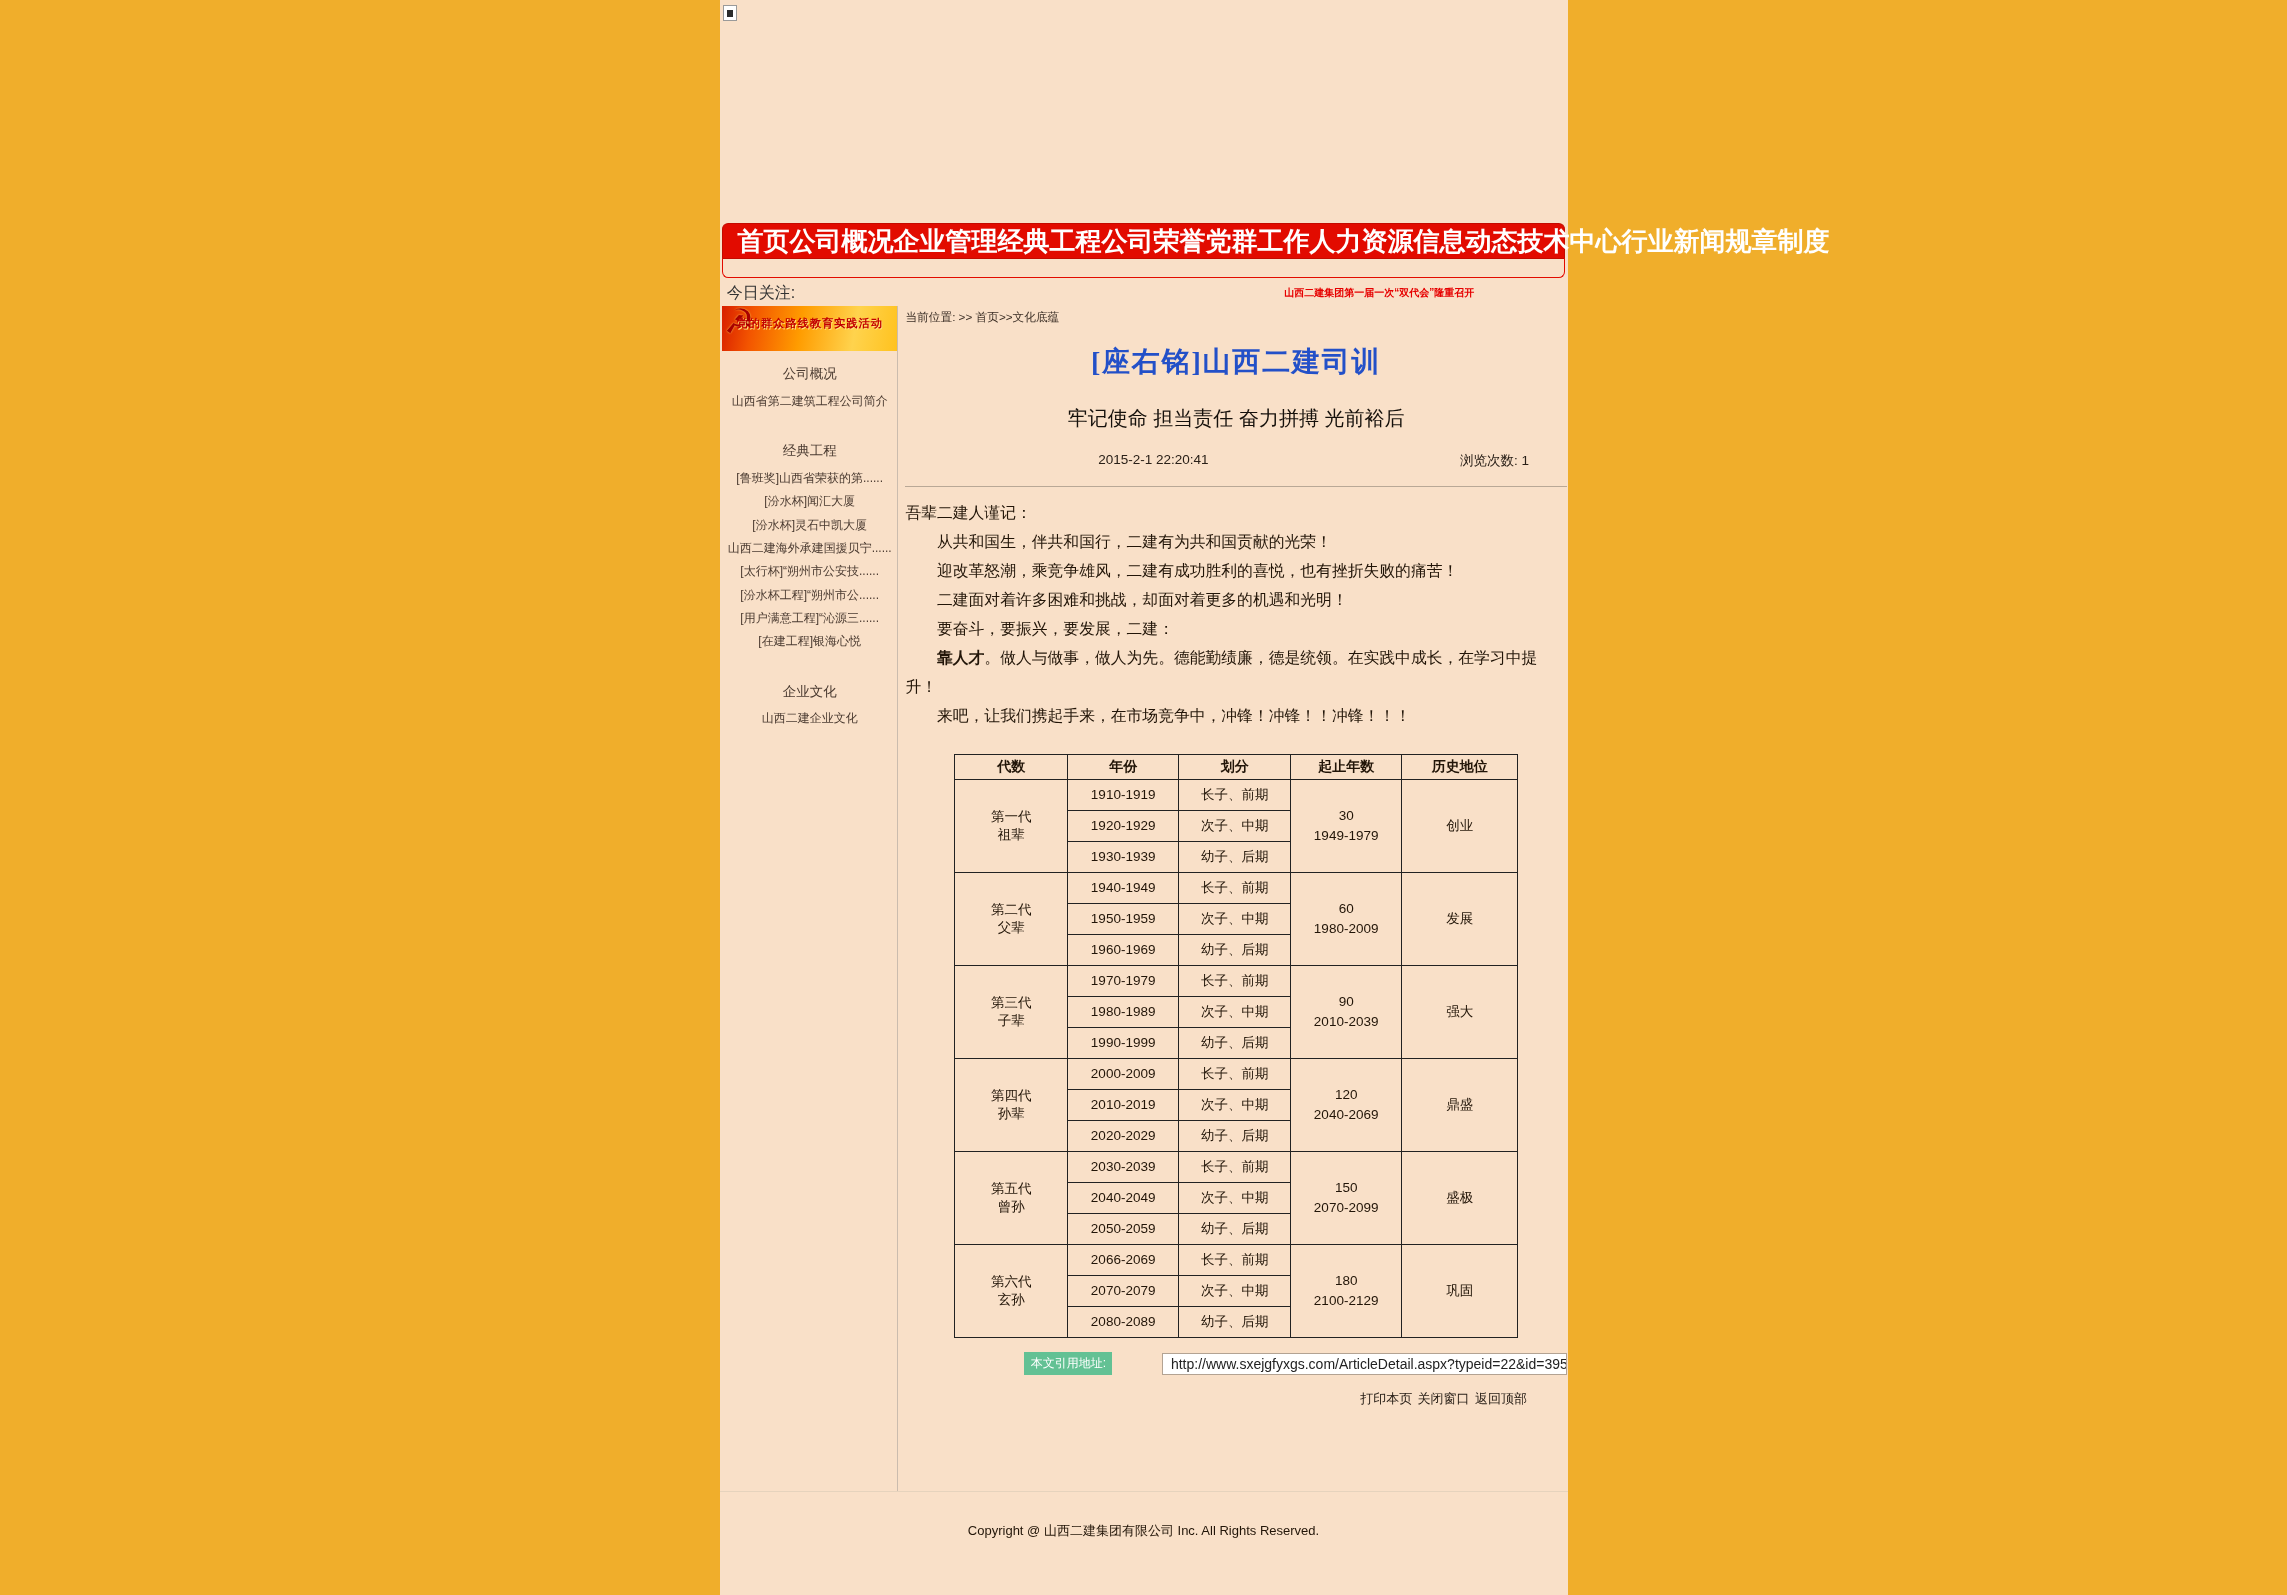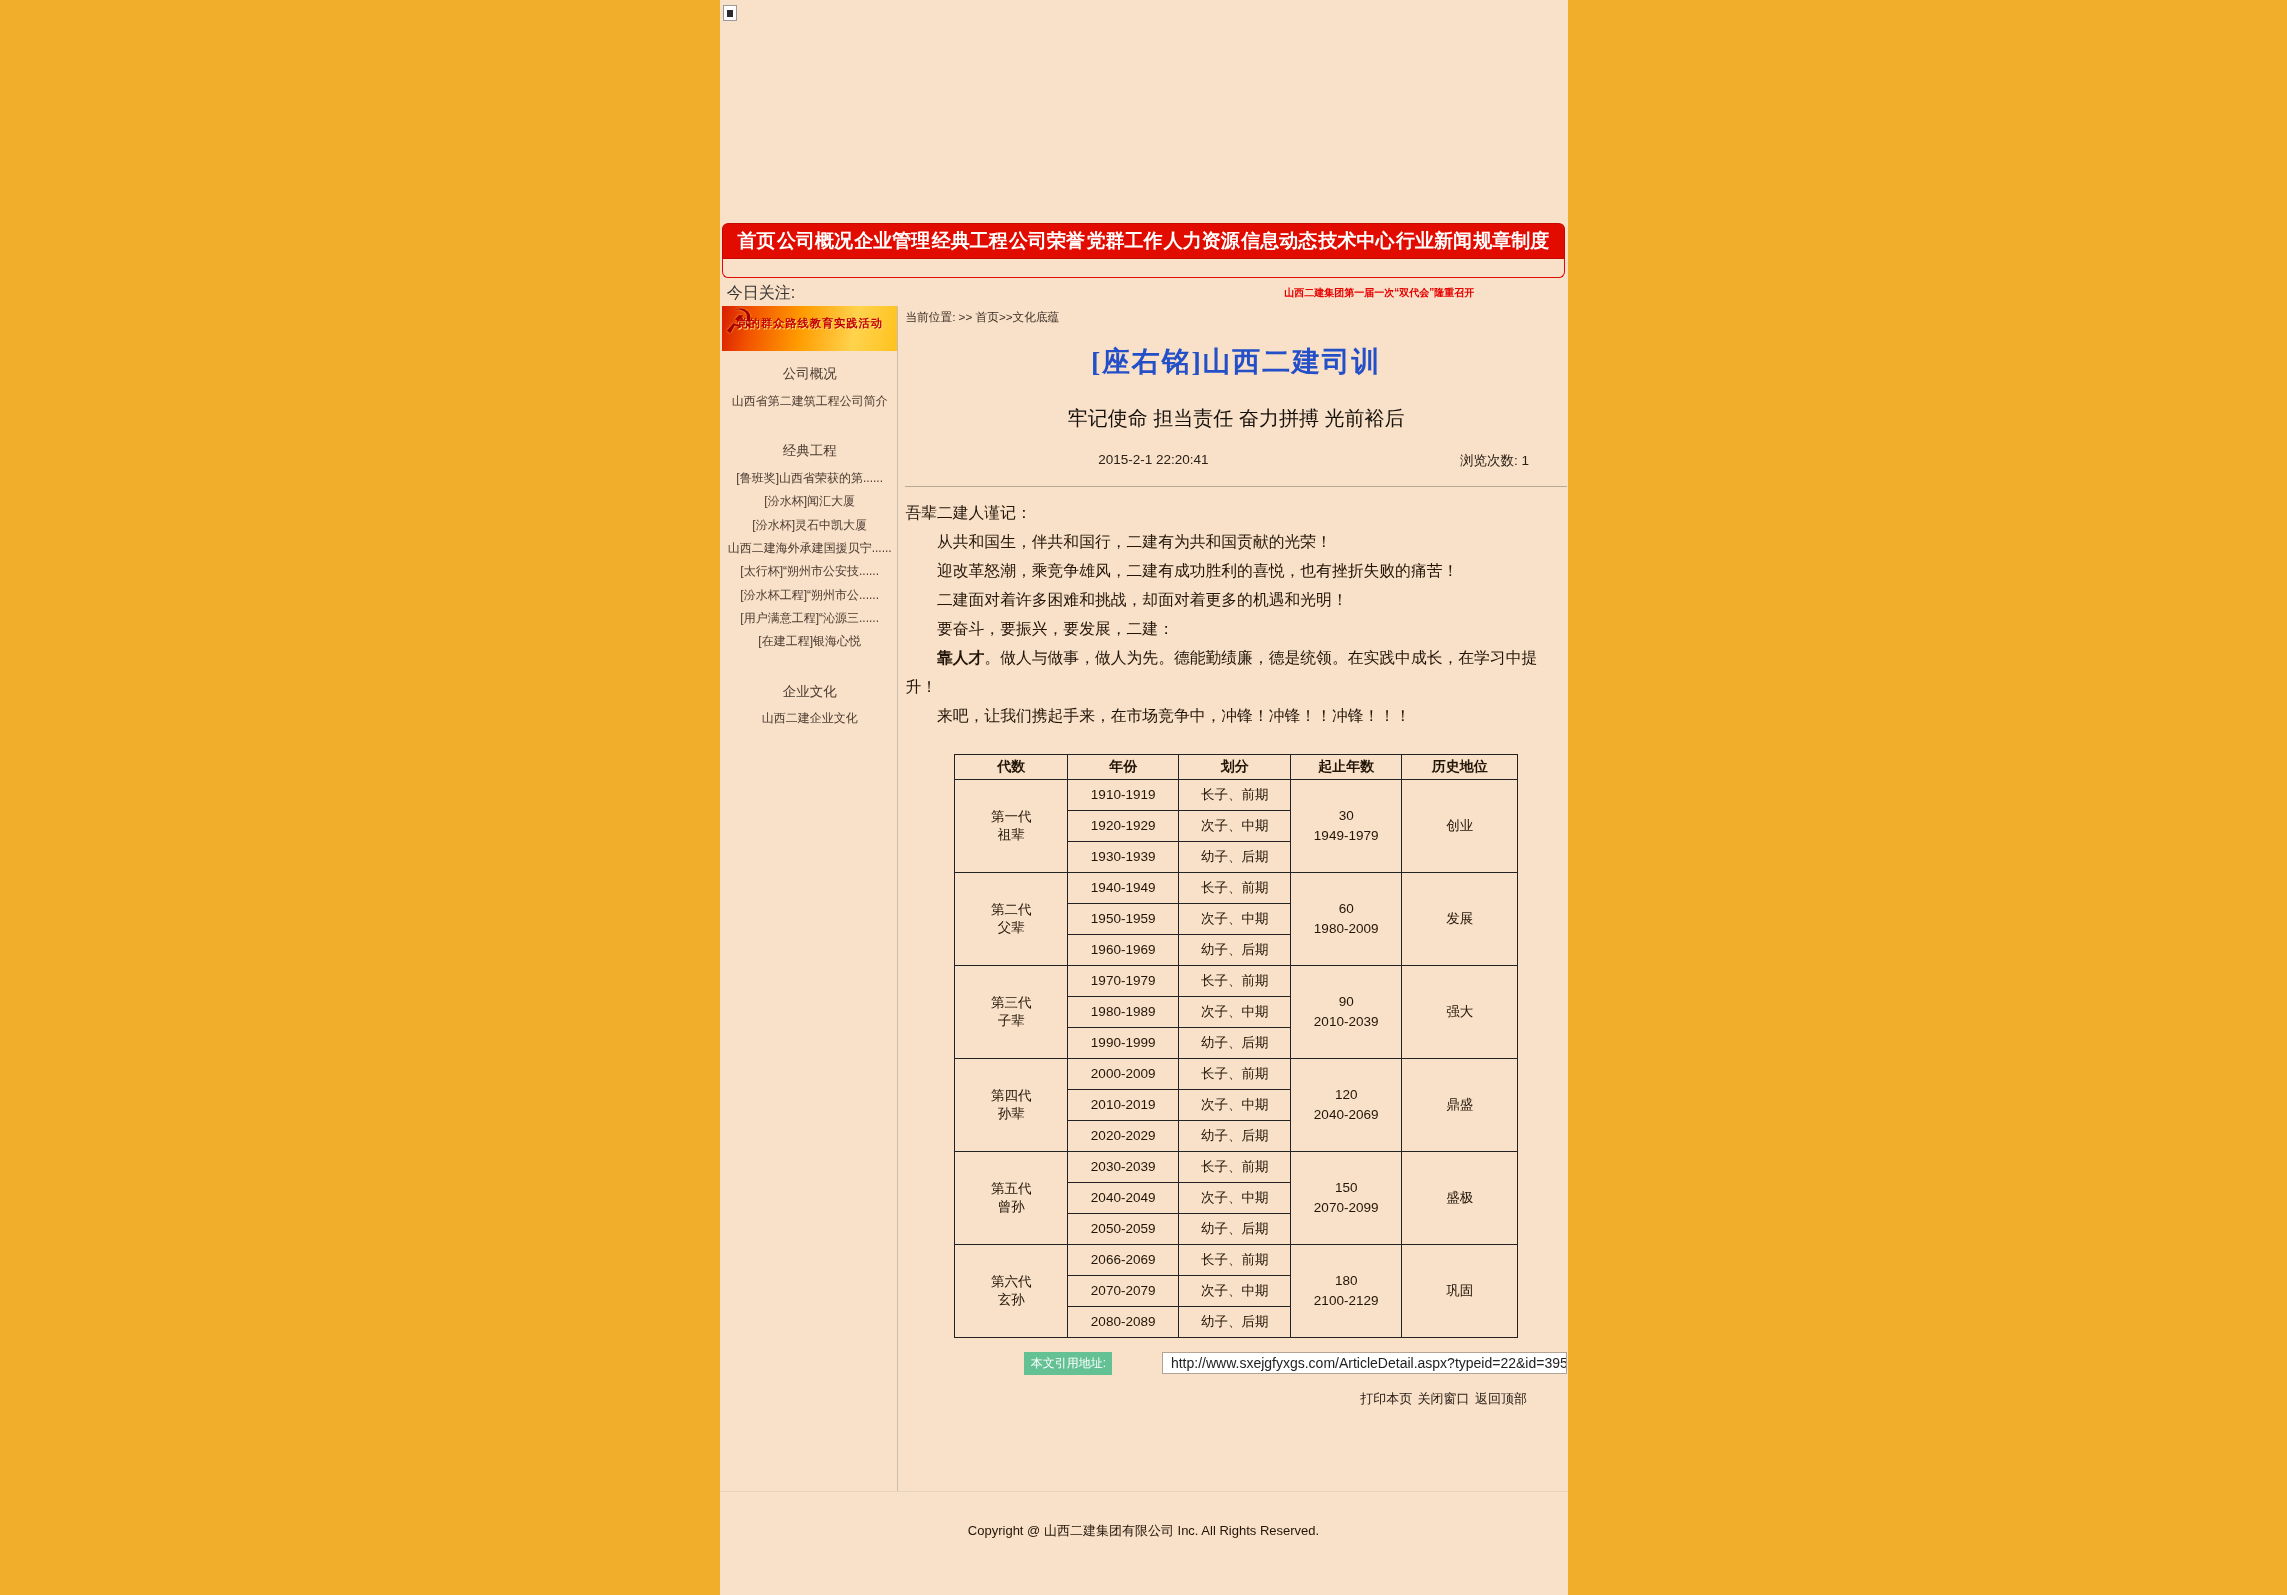--- a/index.html
+++ b/index.html
@@ -25,21 +25,21 @@
   }
   .broken-img span{display:block;width:6.3px;height:7.2px;background:#2b2b2b;}
   
   .navwrap{margin:0 2.7px;}
   .navbar{
     background:#e20b00;border:0.9px solid #c40a00;border-bottom:none;
     border-radius:6.3px 6.3px 0 0;
     height:34px;display:flex;align-items:center;justify-content:space-between;
     padding:0 14.4px;
   }
-  .nav-item{color:#ffffff;font-size:19px;font-weight:bold;cursor:pointer;white-space:nowrap;}
+  .nav-item{color:#ffffff;font-size:26px;font-weight:bold;cursor:pointer;white-space:nowrap;}
   .marquee-box{
     border:1.8px solid #e20b00;border-top:0.9px solid #c40a00;
     border-radius:0 0 6.3px 6.3px;height:18px;background:#f9e0c8;
   }
   
   .notice-row{margin:6.3px 7.2px 0;display:flex;align-items:center;height:18px;}
   .notice-label{font-size:16px;color:#333;}
   .notice-marquee{margin-left:auto;margin-right:86px;font-size:10px;font-weight:bold;color:#e60000;cursor:pointer;white-space:nowrap;}
   
   .columns{display:flex;margin:3.6px 2.7px 0;min-height:1185px;}
@@ -80,21 +80,21 @@
   table.gen th,table.gen td{
     border:0.9px solid #222;text-align:center;vertical-align:middle;
     font-size:13.5px;color:#221508;padding:0 5.4px;
   }
   table.gen th{height:24px;font-weight:bold;font-size:14px;}
   table.gen td{height:30px;}
   table.gen tr.gstart td{border-top:1.8px solid #222;}
   td.status-red{color:#e60000;}
   .span2l div{line-height:20px;}
   
-  .cite-row{margin-top:14.4px;margin-left:119px;display:flex;align-items:flex-start;gap:46px;}
+  .cite-row{margin-top:14.4px;margin-left:119px;display:flex;align-items:flex-end;gap:46px;}
   .cite-label{
     background:#63c194;color:#fff;font-size:12px;
     padding:2.7px 6.3px;white-space:nowrap;
   }
   .cite-url{
     margin-left:3.6px;background:#fff;border:0.9px solid #b3a393;
     font-size:14px;color:#222;padding:1.8px 8px;width:387px;
     white-space:nowrap;overflow:hidden;
   }
   .actions-row{margin-top:15.3px;text-align:right;padding-right:40px;font-size:13px;color:#2a2018;}

